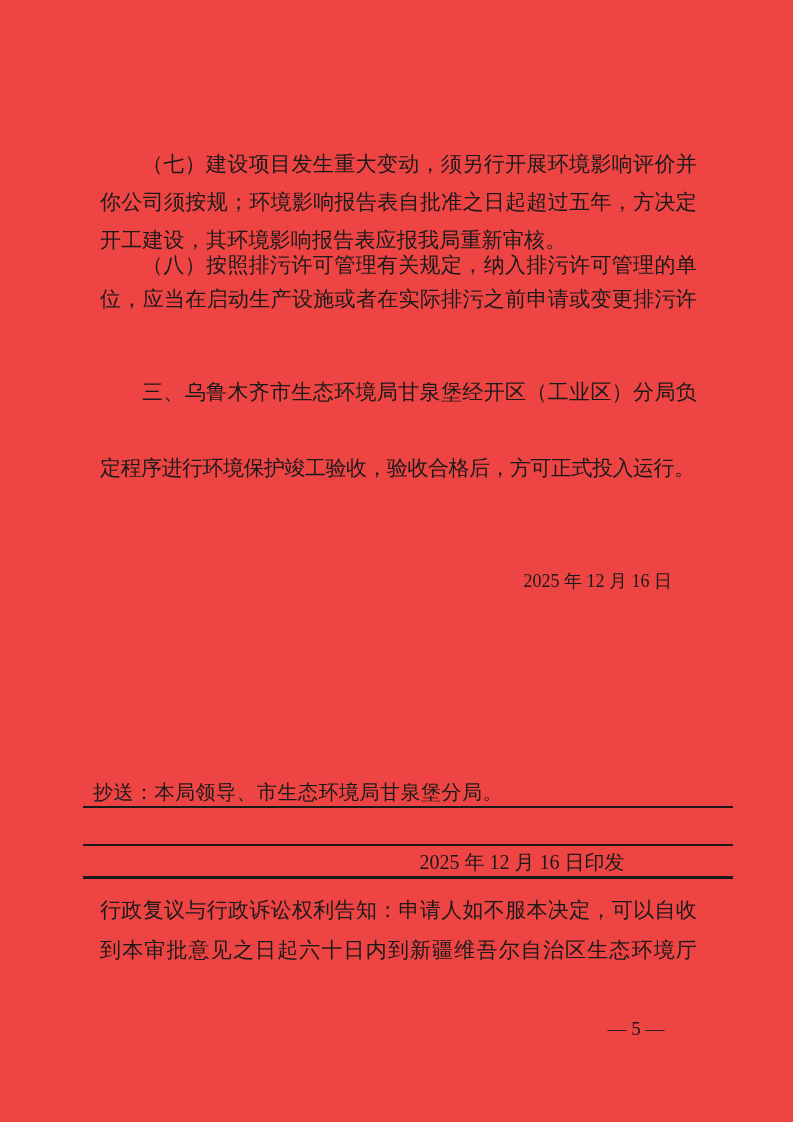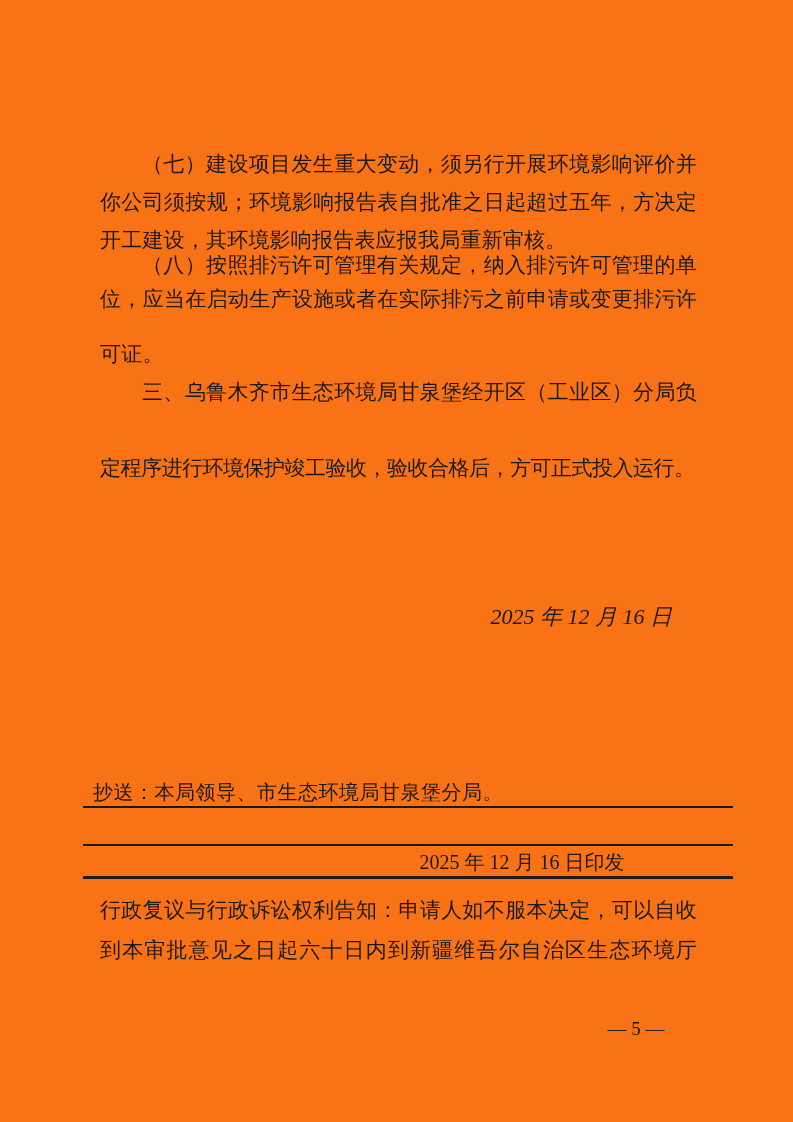--- a/index.html
+++ b/index.html
@@ -1,20 +1,20 @@
 <!DOCTYPE html>
 <html><head>
 <meta charset="utf-8">
 <style>
   html,body{margin:0;padding:0;background:#e8e8e8;}
   .page{
     position:relative;
     width:793px;height:1122px;
     margin:0 auto;
-    background:#f97316;
+    background:#ef4444;
     overflow:hidden;
     font-family:"Liberation Sans", sans-serif;
     color:#1a1a1a;
   }
   
   .bline{
     position:absolute;
     left:100px;
     width:597px;
     height:38px;
@@ -27,26 +27,25 @@
   }
   .bline.indent{padding-left:42px;width:555px;}
   .bline.end{text-align:center;text-align-last:left;}
   .bline.tight{letter-spacing:-0.5px;font-family:Liberation Serif, serif;}
   .b1{top:145px}.b2{top:183px}.b3{top:221px}
   .b4{top:246px}.b5{top:280px}.b6{top:335px}
   .b7{top:373px}.b8{top:411px}.b9{top:449px}
   
   .issue-date{
     position:absolute;
-    top:602px;left:372px;width:300px;
+    top:566px;left:372px;width:300px;
     height:30px;line-height:30px;
     text-align:right;
     font-family:"Liberation Serif", serif;
-    font-size:22px;
-    font-style:italic;
+    font-size:18px;
   }
   
   .rule{position:absolute;left:83px;width:650px;background:#1a1a1a;}
   .rule1{top:806px;height:2px;}
   .rule2{top:844px;height:2px;}
   .rule3{top:876px;height:3px;}
   
   .cc-line{
     position:absolute;
     top:775px;left:93px;width:620px;
@@ -88,21 +87,20 @@
 </head>
 <body>
 
 <div class="page">
 
   <div class="bline b1 indent">（七）建设项目发生重大变动，须另行开展环境影响评价并</div>
   <div class="bline b2">你公司须按规；环境影响报告表自批准之日起超过五年，方决定</div>
   <div class="bline b3 end">开工建设，其环境影响报告表应报我局重新审核。</div>
   <div class="bline b4 indent">（八）按照排污许可管理有关规定，纳入排污许可管理的单</div>
   <div class="bline b5">位，应当在启动生产设施或者在实际排污之前申请或变更排污许</div>
-  <div class="bline b6 end">可证。</div>
   <div class="bline b7 indent">三、乌鲁木齐市生态环境局甘泉堡经开区（工业区）分局负</div>
   <div class="bline b9 end tight">定程序进行环境保护竣工验收，验收合格后，方可正式投入运行。</div>
 
   <div class="issue-date">2025 年 12 月 16 日</div>
 
   <div class="rule rule1"></div>
   <div class="cc-line">抄送：本局领导、市生态环境局甘泉堡分局。</div>
   <div class="rule rule2"></div>
   <div class="print-date">2025 年 12 月 16 日印发</div>
   <div class="rule rule3"></div>

